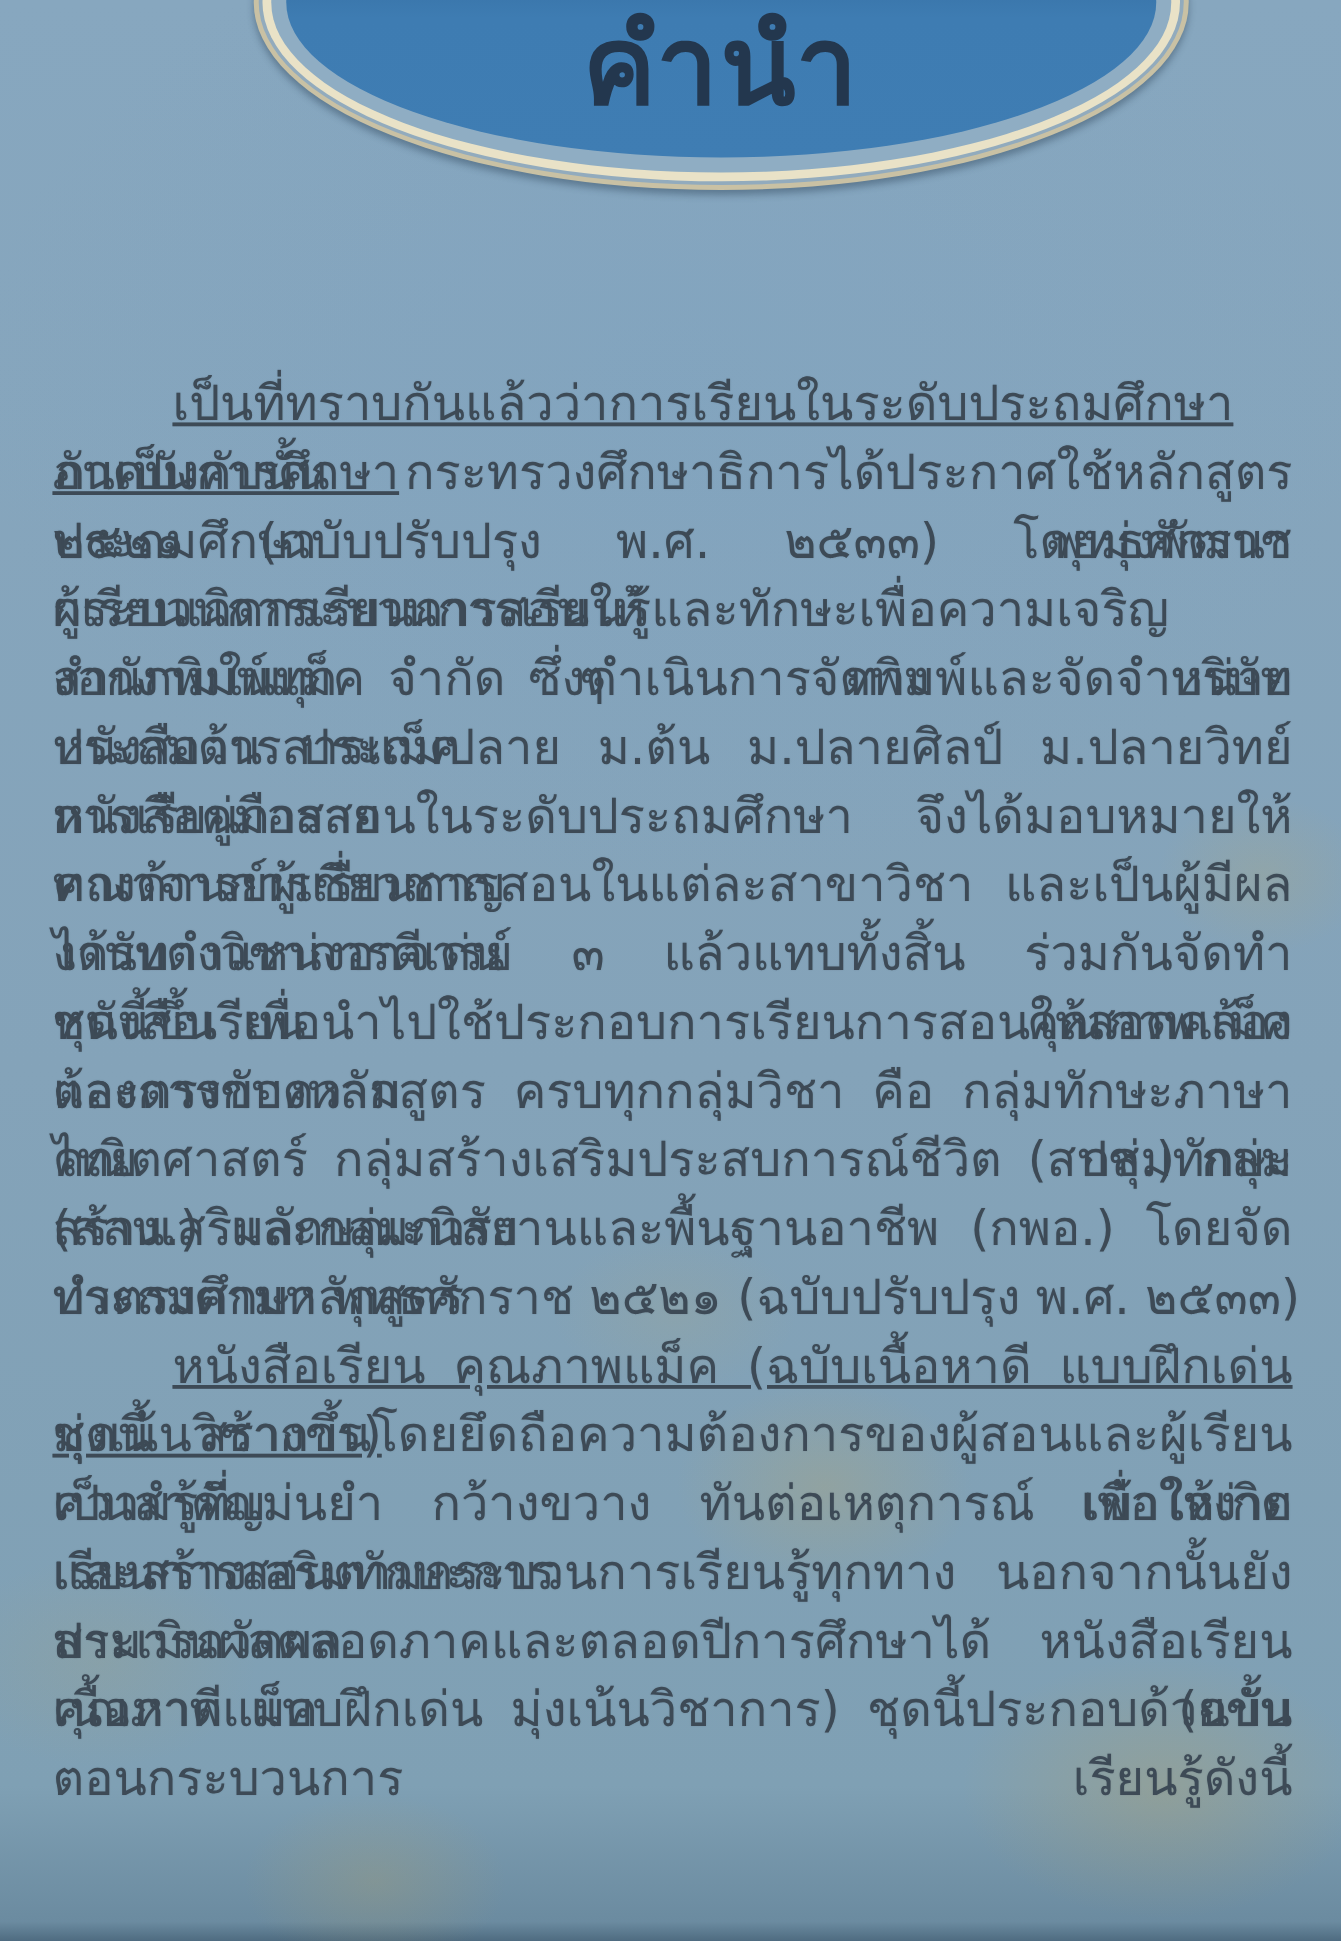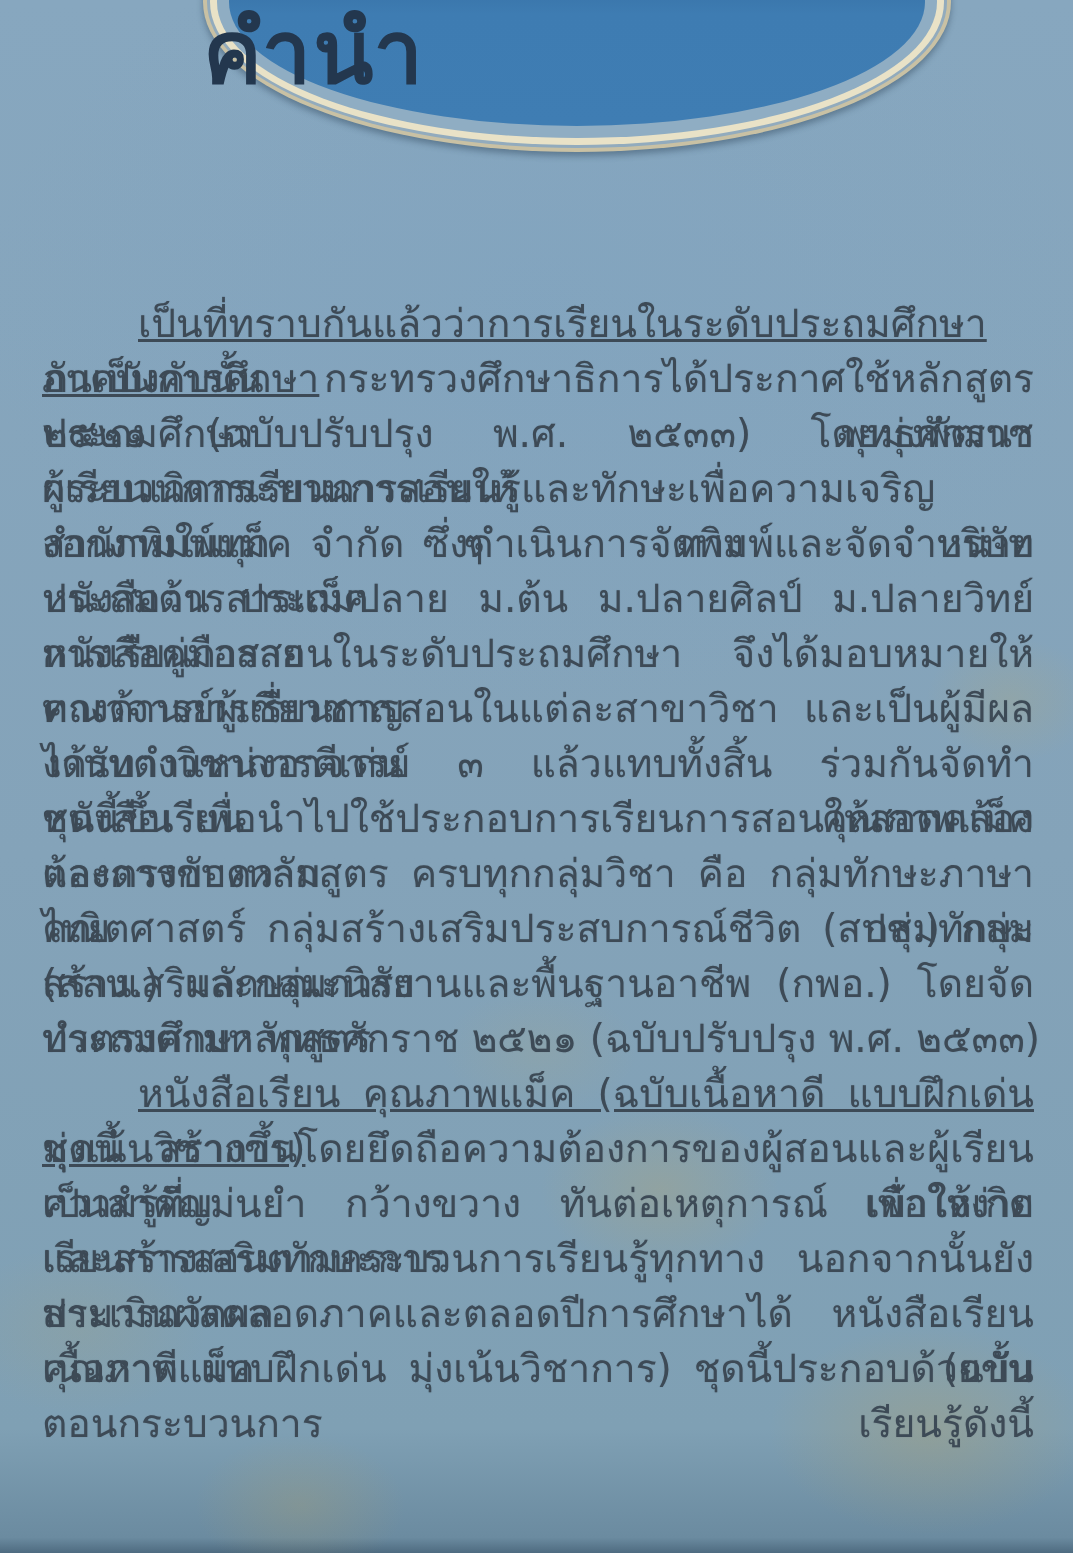--- a/index.html
+++ b/index.html
@@ -28,20 +28,21 @@
     position:absolute;left:203px;top:-148px;width:748px;height:300px;
   }
   .badge .ring{position:absolute;border-radius:50%;}
   .ring1{inset:0;background:#c9c1a4;box-shadow:0 4px 6px rgba(20,40,60,0.35);}
   .ring2{inset:4px;background:#92abbd;}
   .ring3{inset:7px;background:#e9e2c7;}
   .ring4{inset:14px;background:#8fadc3;}
   .fill {inset:26px;background:linear-gradient(to bottom,#29597f 0%,#2e6496 22%,#3e7cb2 55%,#3f7db3 100%);}
   .badge-title{
     position:absolute;left:0;top:152px;width:100%;
+    text-align:center;
     font-family:"DejaVu Serif","Liberation Serif",serif;
     font-size:88px;font-weight:bold;line-height:1.1;
     color:#23374e;
     letter-spacing:2px;
   }
   
   .body-text{
     position:absolute;left:42px;top:296px;width:992px;
     color:#3d4a56;
     font-size:39px;

